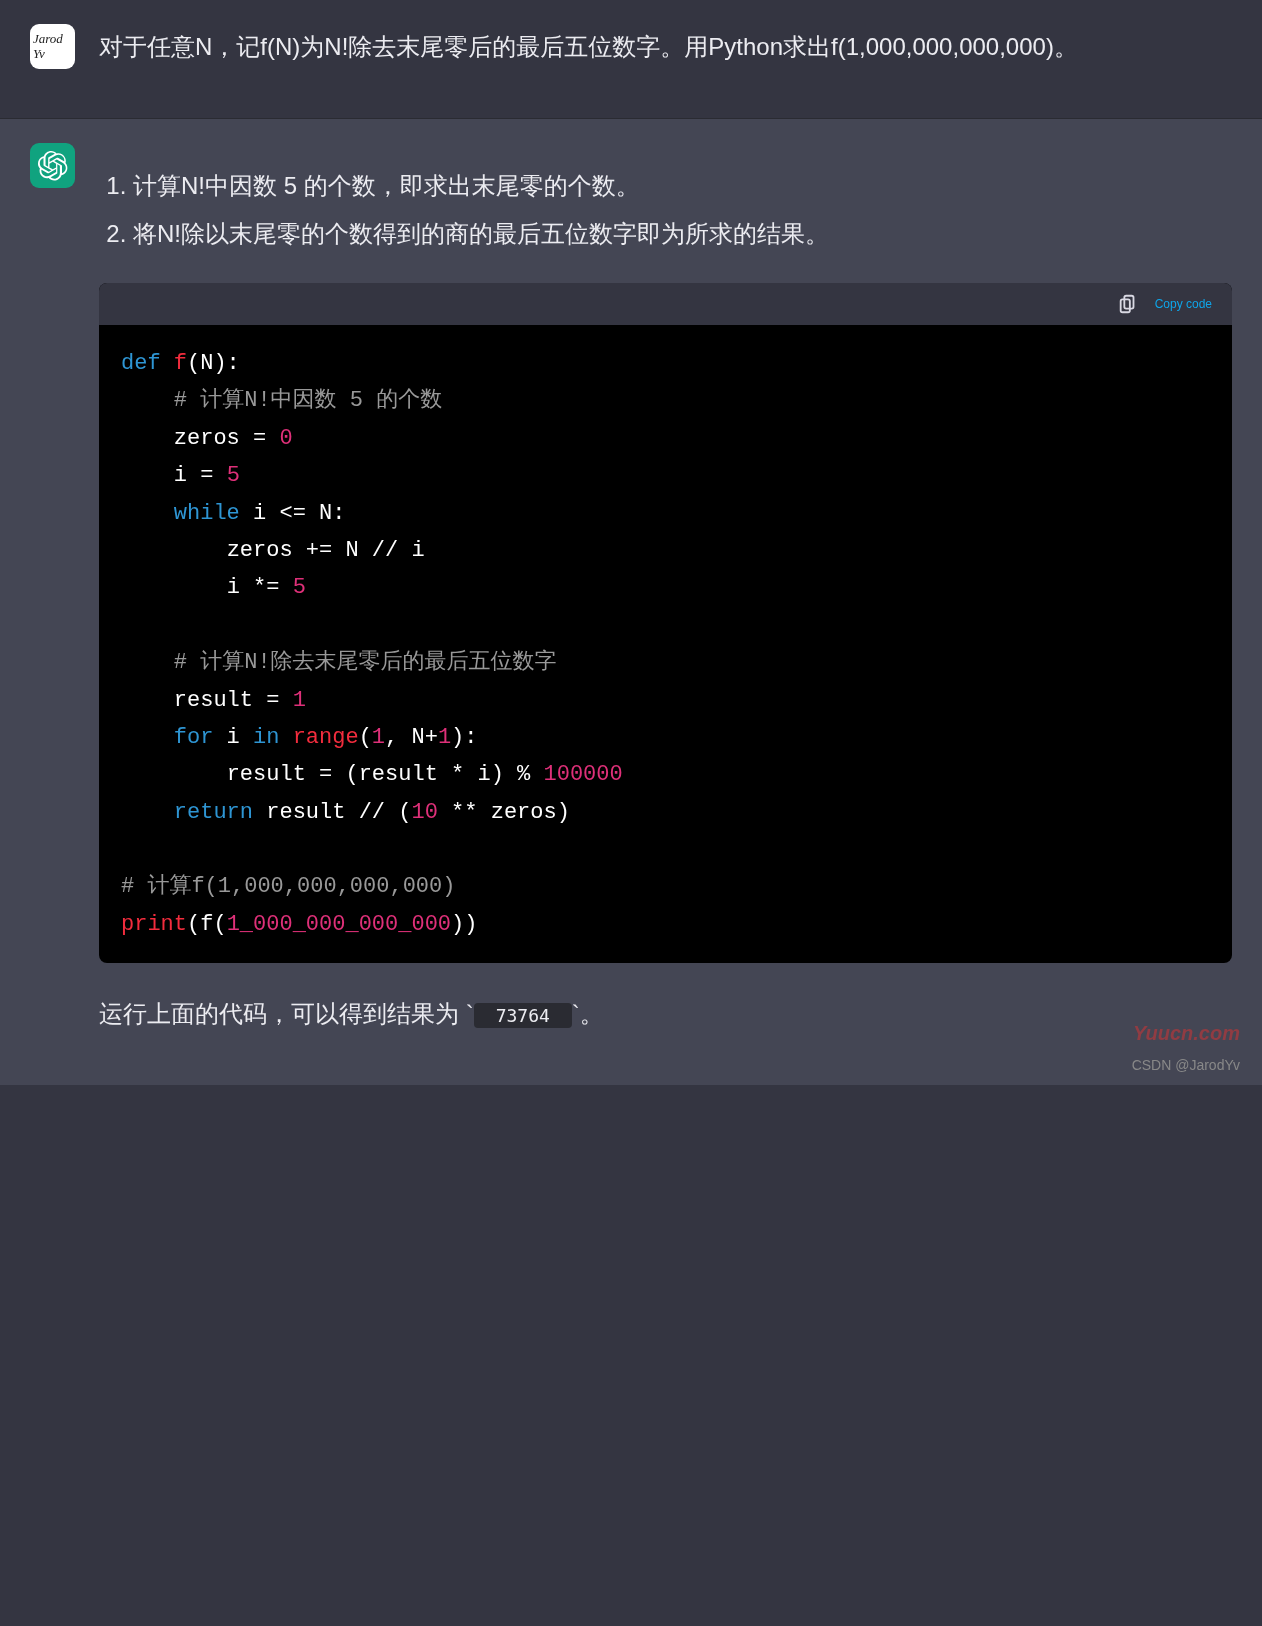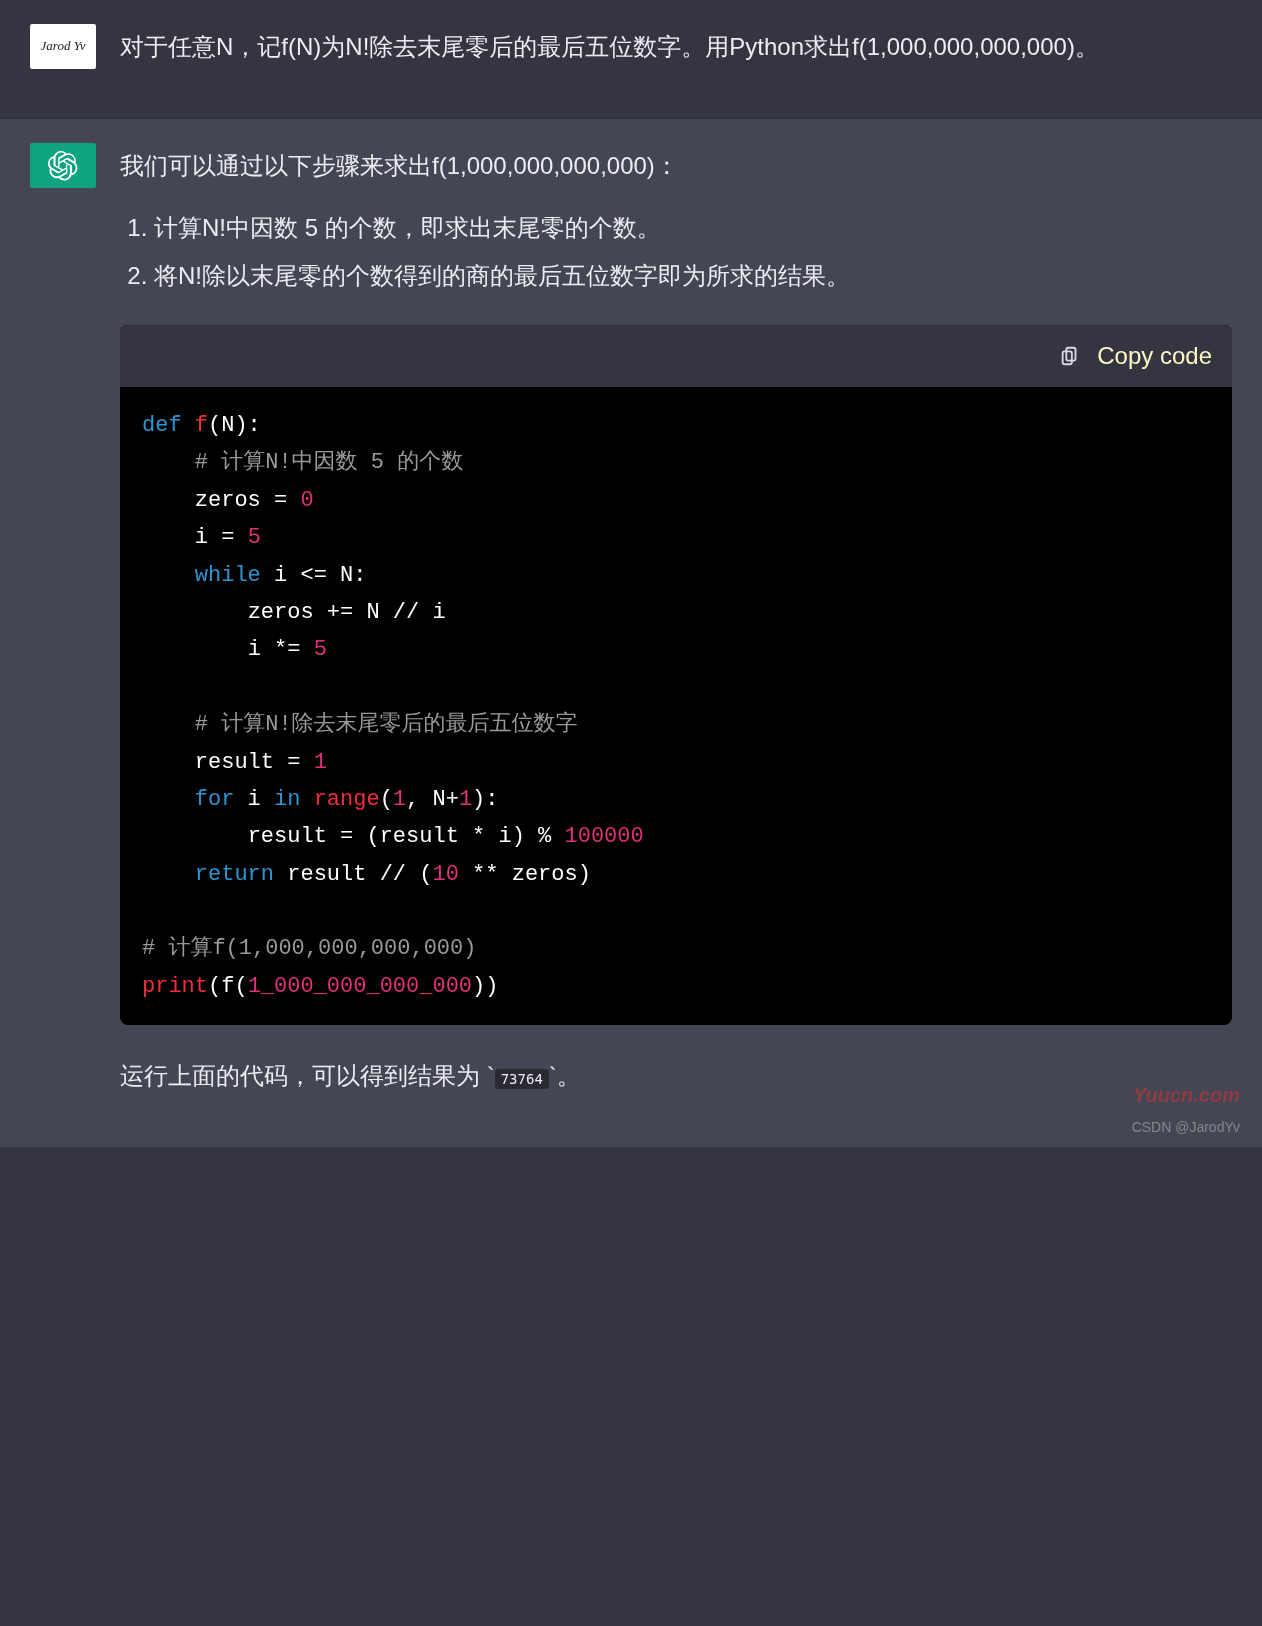--- a/index.html
+++ b/index.html
@@ -19,24 +19,24 @@
       gap: 24px;
     }
     .user-row {
       background: #343541;
       border-bottom: 1px solid #2a2b32;
     }
     .assistant-row {
       background: #444654;
     }
     .avatar {
-      width: 66px;
+      width: 45px;
       height: 45px;
       flex-shrink: 0;
-      border-radius: 2px;
+      border-radius: 9px;
       display: flex;
       align-items: center;
       justify-content: center;
       font-size: 14px;
     }
     .user-avatar {
       background: #fff;
       color: #222;
       font-family: cursive;
       font-style: italic;
@@ -80,22 +80,22 @@
       background: #343541;
       padding: 10px 20px;
       display: flex;
       justify-content: flex-end;
       align-items: center;
     }
     .copy-btn {
       display: flex;
       align-items: center;
       gap: 16px;
-      color: #fef9c3;
-      font-size: 24px;
+      color: #0ea5e9;
+      font-size: 12px;
       cursor: pointer;
     }
     .copy-btn svg {
       width: 22px;
       height: 22px;
       stroke: #d9d9e3;
       fill: none;
       stroke-width: 2;
     }
     .code-body {
@@ -107,23 +107,23 @@
       white-space: pre;
       overflow-x: auto;
     }
     .kw { color: #2e95d3; }
     .fn { color: #f22c3d; }
     .cm { color: #999999; }
     .num { color: #df3079; }
     .inline-code {
       font-family: "Consolas", monospace;
       background: #2a2b32;
-      padding: 2px 6px;
+      padding: 2px 22px;
       border-radius: 4px;
-      font-size: 14px;
+      font-size: 18px;
     }
     .watermark-bottom {
       position: relative;
     }
     .wm1 {
       position: absolute;
       right: 22px;
       bottom: 40px;
       color: rgba(220, 50, 50, 0.5);
       font-size: 20px;
@@ -149,21 +149,20 @@
   </div>
 </div>
 
 <div class="message-row assistant-row watermark-bottom">
   <div class="avatar assistant-avatar">
     <svg viewBox="0 0 41 41">
       <path d="M37.5 16.5c.9-2.7.6-5.7-.9-8.1-2.2-3.9-6.7-5.9-11-4.9C23.7 1.4 20.9 0 17.9 0c-4.5 0-8.5 2.9-9.9 7.2-2.8.6-5.2 2.3-6.6 4.8C-.9 15.9-.4 20.8 2.6 24c-.9 2.7-.6 5.7.9 8.1 2.2 3.9 6.7 5.9 11 4.9 1.9 2.1 4.7 3.4 7.7 3.4 4.5 0 8.5-2.9 9.9-7.2 2.8-.6 5.2-2.3 6.6-4.8 2.3-3.9 1.8-8.8-1.2-12zM22.2 37.8c-1.8 0-3.6-.6-5-1.8l.2-.1 8.3-4.8c.4-.2.7-.7.7-1.2V18.2l3.5 2v9.7c0 4.4-3.4 7.9-7.7 7.9zM5.6 30.7c-.9-1.6-1.2-3.4-.9-5.2l.2.1 8.3 4.8c.4.2.9.2 1.4 0l10.1-5.9v4.1l-8.4 4.9c-3.8 2.2-8.5.9-10.7-2.8zM3.4 12.8c.9-1.6 2.3-2.8 4.1-3.4v9.9c0 .5.3.9.7 1.2l10.1 5.9-3.5 2-8.4-4.8c-3.7-2.2-5-6.9-3-10.8zm28.9 6.7l-10.1-5.9 3.5-2 8.4 4.8c3.7 2.2 5 7 2.8 10.7-.9 1.6-2.3 2.8-4.1 3.4v-9.9c.1-.4-.1-.9-.5-1.1zm3.5-5.3l-.2-.1-8.3-4.8c-.4-.2-.9-.2-1.4 0L15.8 15V11l8.4-4.9c3.7-2.2 8.5-.9 10.7 2.8.9 1.5 1.2 3.4.9 5.3zm-22 7.2l-3.5-2v-9.7c0-4.3 3.5-7.8 7.8-7.8 1.8 0 3.5.6 5 1.8l-.2.1-8.3 4.8c-.4.2-.7.7-.7 1.2l-.1 11.6zm1.9-4.1l4.5-2.6 4.5 2.6v5.2l-4.5 2.6-4.5-2.6v-5.2z"></path>
     </svg>
   </div>
   <div class="content">
-    <p>我们可以通过以下步骤来求出f(1,000,000,000,000)：</p>
     <ol>
       <li>计算N!中因数 5 的个数，即求出末尾零的个数。</li>
       <li>将N!除以末尾零的个数得到的商的最后五位数字即为所求的结果。</li>
     </ol>
 
     <div class="code-block">
       <div class="code-header">
         <div class="copy-btn">
           <svg viewBox="0 0 24 24">
             <rect x="8" y="3" width="10" height="14" rx="2"></rect>

